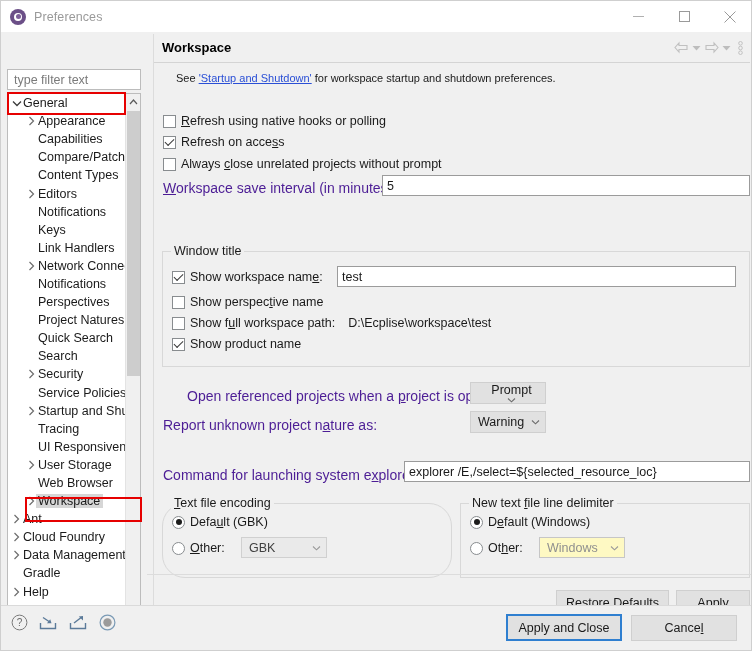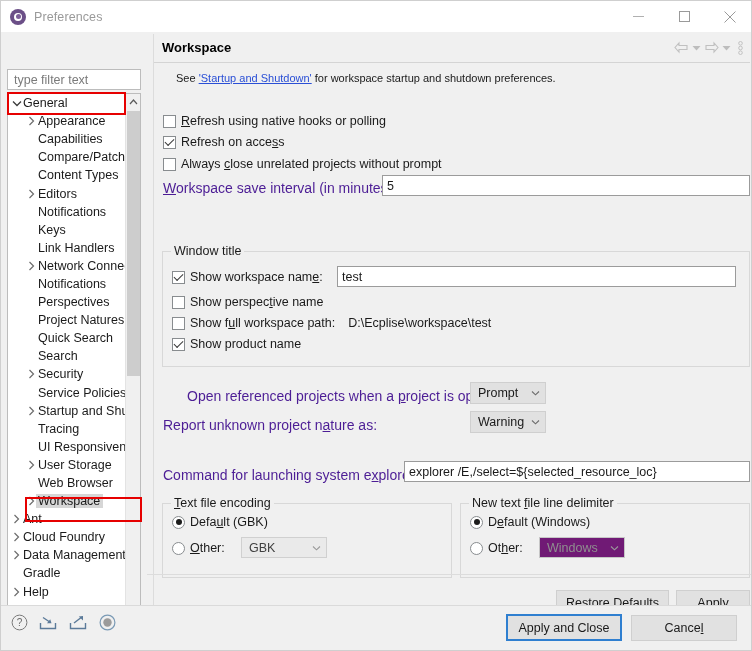--- a/index.html
+++ b/index.html
@@ -301,21 +301,21 @@
     display: flex; align-items: center;
     font-size: 12.5px; color: #1a1a1a;
     padding-left: 7px;
   }
   .combo .cval { flex: 1 1 auto; }
   .combo .carrow {
     width: 20px; display: flex;
     align-items: center; justify-content: center;
     color: #6d6d6d;
   }
-  .combo.disabled { background: #701a75; border-color: #c6c6c6; color: #8f8f8f; }
+  .combo.disabled { background: #fef9c3; border-color: #c6c6c6; color: #8f8f8f; }
   .combo.disabled .carrow { color: #9a9a9a; }
   .combo.light { background: #eaeaea; border: 1px solid #d0d0d0; color: #404040; }
 
   
   .btn {
     position: absolute;
     background: #e1e1e1;
     border: 1px solid #cfcfcf;
     display: flex; align-items: center; justify-content: center;
     font-size: 12.5px; color: #1a1a1a;
@@ -679,21 +679,21 @@
 
         <div class="ck-row" style="left:9px; top:85px;">
           <span class="cb checked"></span>
           <span class="tx">Show product name</span>
         </div>
       </div>
 
       <div class="fieldlabel" style="left:17px; top:325px;margin-left:16px;">
         Open referenced projects when a <u class="mn">p</u>roject is opened:
       </div>
-      <div class="combo" style="left:316px; top:319px; width:76px;">
+      <div class="combo" style="left:316px; top:319px; width:76px;flex-direction:column;">
         <span class="cval">Prompt</span>
         <span class="carrow">
           <svg width="9" height="6" viewBox="0 0 9 6">
               <polyline points="1,1.5 4.5,4.8 8,1.5" fill="none" stroke="#6d6d6d" stroke-width="1.1"></polyline>
             </svg>
         </span>
       </div>
 
       <div class="fieldlabel" style="left:9px; top:354px;">
         Report unknown project n<u class="mn">a</u>ture as:
@@ -707,21 +707,21 @@
         </span>
       </div>
 
       <div class="fieldlabel" style="left:9px; top:404px;">
         Command for launching system e<u class="mn">x</u>plorer:
       </div>
       <div class="txtfield" style="left:250px; top:398px; width:346px; height:21px;">
         <span>explorer /E,/select=${selected_resource_loc}</span>
       </div>
 
-      <div class="groupbox" style="left:8px; top:440px; width:290px; height:75px;">
+      <div class="groupbox" style="left:8px; top:440px; width:290px; height:75px;border-radius:23px;">
         <span class="group-title"><u class="mn">T</u>ext file encoding</span>
         <div class="ck-row" style="left:9px; top:11px;">
           <span class="rb checked"></span>
           <span class="tx">Defa<u class="mn">u</u>lt (GBK)</span>
         </div>
         <div class="ck-row" style="left:9px; top:37px;">
           <span class="rb"></span>
           <span class="tx"><u class="mn">O</u>ther:</span>
         </div>
         <div class="combo light" style="left:78px; top:33px; width:86px; height:21px;">

